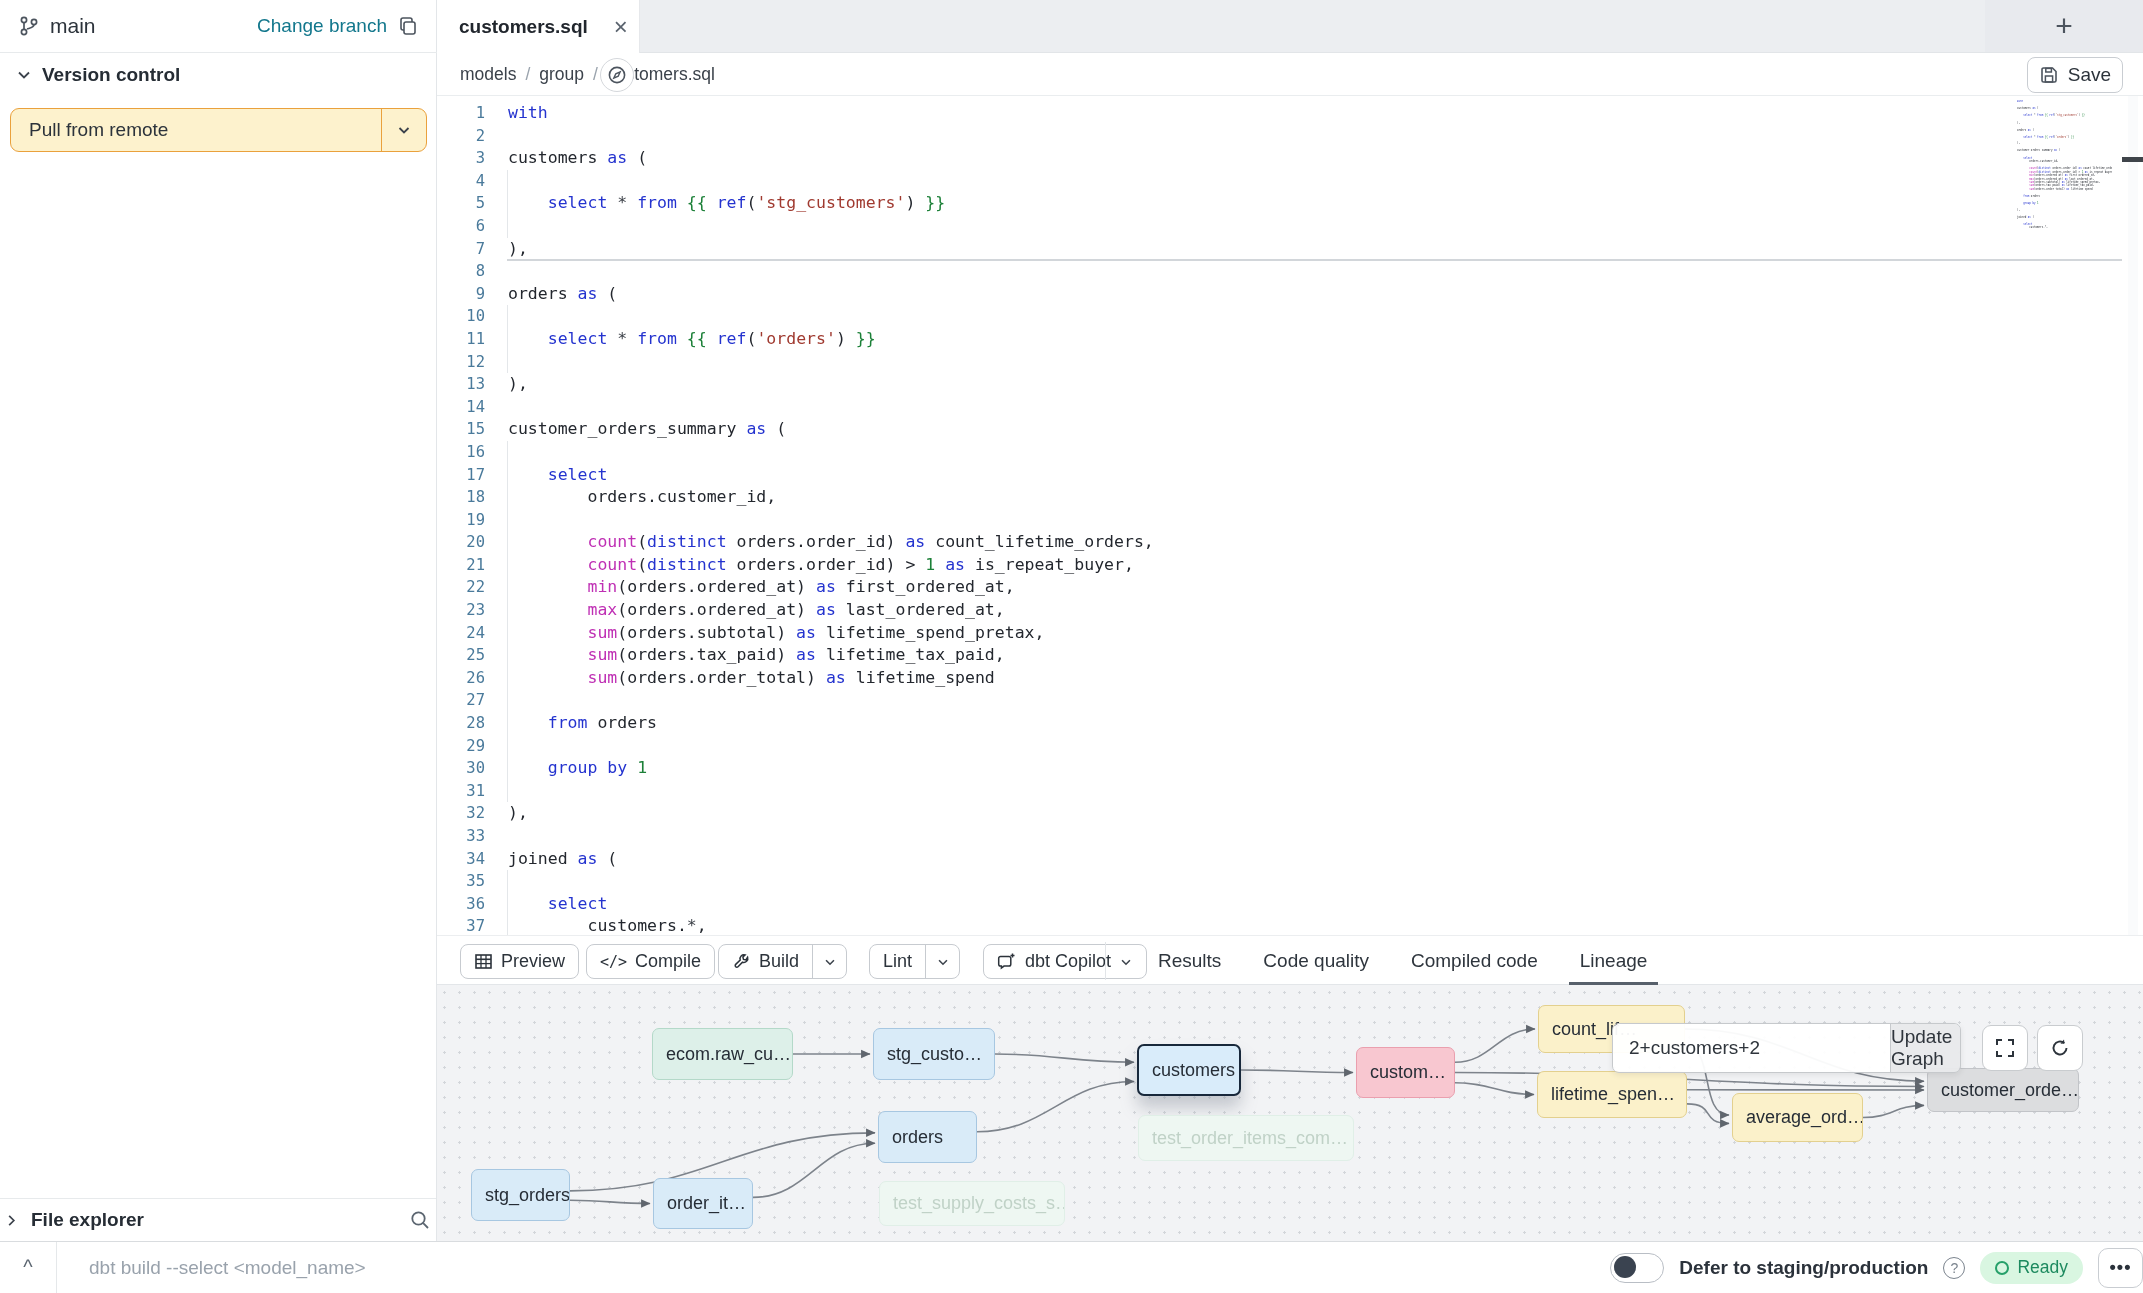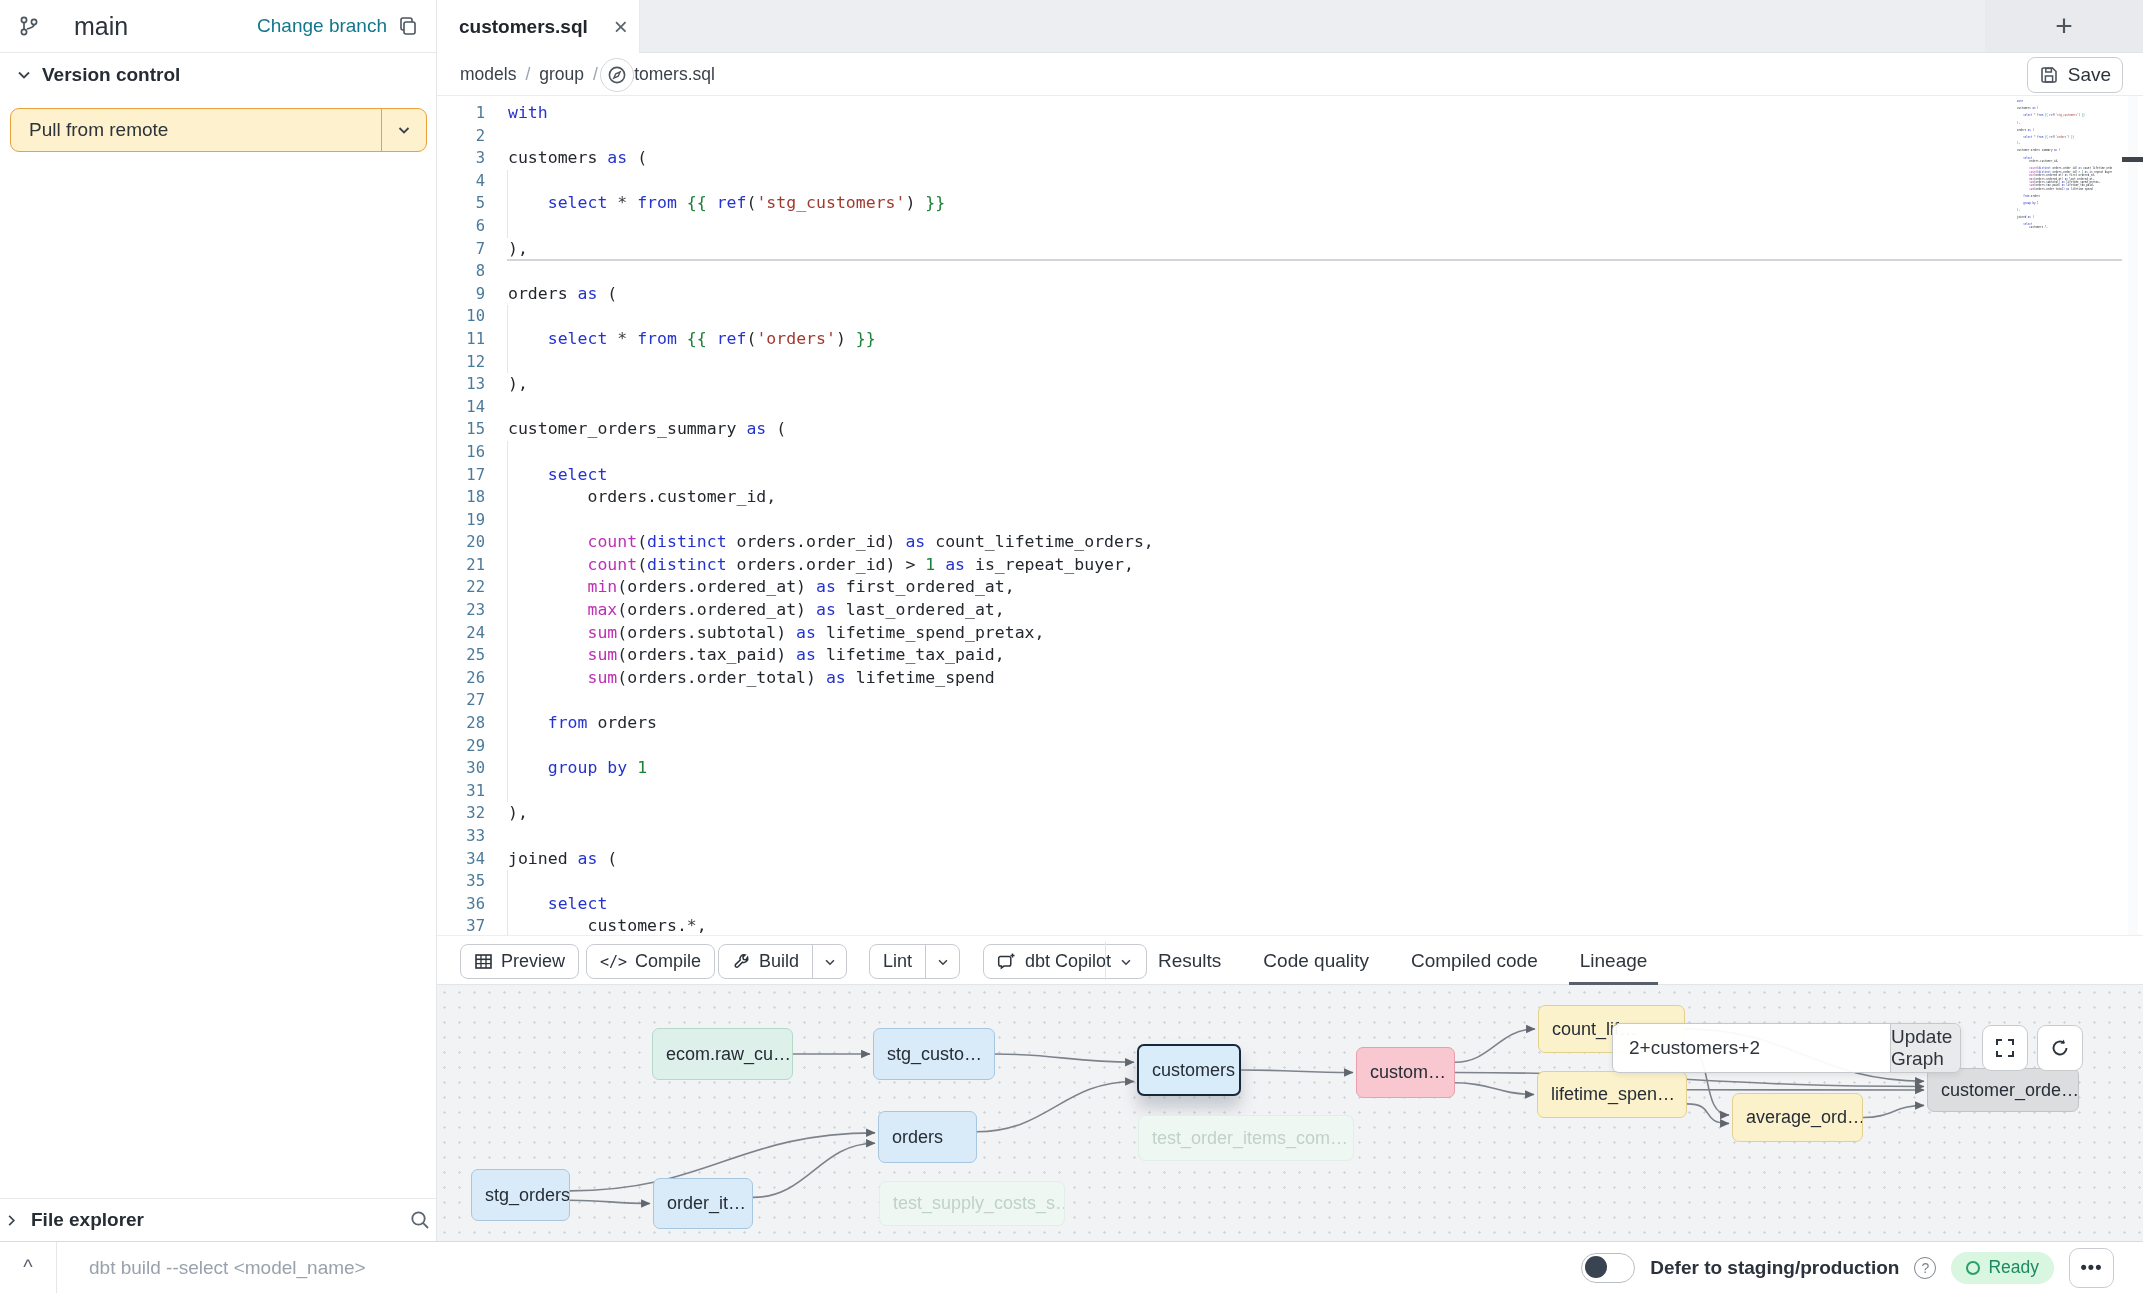--- a/index.html
+++ b/index.html
@@ -3,21 +3,21 @@
 <meta charset="utf-8">
 <style>
   * { margin:0; padding:0; box-sizing:border-box; }
   html,body { width:2143px; height:1293px; overflow:hidden; background:#fff;
     font-family:"Liberation Sans", sans-serif; color:#2c333b; }
   .abs { position:absolute; }
 
   
   #sidebar { left:0; top:0; width:437px; height:1293px; background:#fff; border-right:1px solid #e3e6e9; }
   #branch-row { left:0; top:0; width:437px; height:53px; display:flex; align-items:center; padding:0 18px; gap:10px; border-bottom:1px solid #e7eaec; }
-  #branch-row .name { font-size:25px; color:#2c333b;margin-left:24px; }
+  #branch-row .name { font-size:21px; color:#2c333b; }
   .link { color:#12778c; font-size:19px; cursor:pointer; }
   #vc-header { left:0; top:53px; width:437px; height:44px; display:flex; align-items:center; gap:10px; padding:0 16px; }
   #vc-header .t { font-size:19px; font-weight:700; color:#262d35; }
   #pull-btn { left:10px; top:108px; width:417px; height:44px; background:#fdf2cd; border:1.5px solid #eaa13c; border-radius:9px; display:flex; align-items:center; font-size:19px; color:#2c333b; cursor:pointer; }
   #pull-btn .lbl { flex:1; padding:0 18px; }
   #pull-btn .sep { width:1.5px; height:100%; background:#eaa13c; }
   #pull-btn .chev { width:44px; display:flex; align-items:center; justify-content:center; }
   #file-explorer { left:0; top:1198px; width:436px; height:43px; border-top:1px solid #e7eaec; display:flex; align-items:center; gap:12px; padding:0 4px; background:#fff; }
   #file-explorer .t { font-size:19px; font-weight:700; color:#262d35; flex:1; }
 
@@ -76,21 +76,21 @@
   #lineage-search { position:absolute; left:1175px; top:38px; width:349px; height:50px; display:flex; border:1px solid #c6c9cc; border-radius:7px; overflow:hidden; box-shadow:0 2px 6px rgba(0,0,0,.08); }
   #lineage-search input { flex:1; border:none; outline:none; background:rgba(255,255,255,.95); font-size:19px; color:#2f353c; padding:0 16px; font-family:"Liberation Sans",sans-serif; }
   #update-graph { width:123px; background:rgba(232,233,235,.96); border-left:1px solid #c6c9cc; font-size:19px; color:#2f353c; display:flex; align-items:center; justify-content:center; cursor:pointer; }
   .iconbtn { position:absolute; top:40px; width:46px; height:46px; background:#fff; border:1px solid #c9cccf; border-radius:9px; display:flex; align-items:center; justify-content:center; cursor:pointer; }
 
   
   #statusbar { left:0; top:1241px; width:2143px; height:52px; background:#fff; border-top:1px solid #d9dcdf; display:flex; align-items:center; }
   #collapse-box { width:57px; height:52px; border-right:1px solid #e5e8ea; display:flex; align-items:center; justify-content:center; font-size:20px; color:#5b6570; cursor:pointer; }
   #cli-input { flex:1; border:none; outline:none; font-size:19px; color:#2c333b; padding:0 32px; font-family:"Liberation Sans",sans-serif; background:transparent; }
   #cli-input::placeholder { color:#99a2ac; opacity:1; }
-  #status-right { display:flex; align-items:center; gap:15px; padding-right:29px; }
+  #status-right { display:flex; align-items:center; gap:15px; padding-right:0; }
   #defer-toggle { width:54px; height:30px; border:1.5px solid #b9bec5; border-radius:16px; position:relative; background:#fff; cursor:pointer; }
   #defer-toggle .knob { position:absolute; left:3px; top:2.5px; width:22px; height:22px; border-radius:50%; background:#3a4350; }
   #defer-label { font-size:19px; font-weight:700; color:#2b323b; }
   #help-icon { width:22px; height:22px; border:1.5px solid #7b848e; border-radius:50%; color:#7b848e; font-size:14px; display:flex; align-items:center; justify-content:center; }
   #ready-badge { height:32px; background:#d9f6e1; border-radius:17px; display:flex; align-items:center; gap:8px; padding:0 15px; }
   #ready-badge .ring { width:14px; height:14px; border:2px solid #27a06a; border-radius:50%; }
   #ready-badge .t { font-size:17.5px; color:#1d8a5f; }
   #more-btn { width:45px; height:40px; border:1px solid #c9cdd2; border-radius:10px; background:#fff; display:flex; align-items:center; justify-content:center; font-size:18px; letter-spacing:1px; color:#2b323b; font-weight:700; cursor:pointer; }
   svg.icon { display:block; }
 </style>

